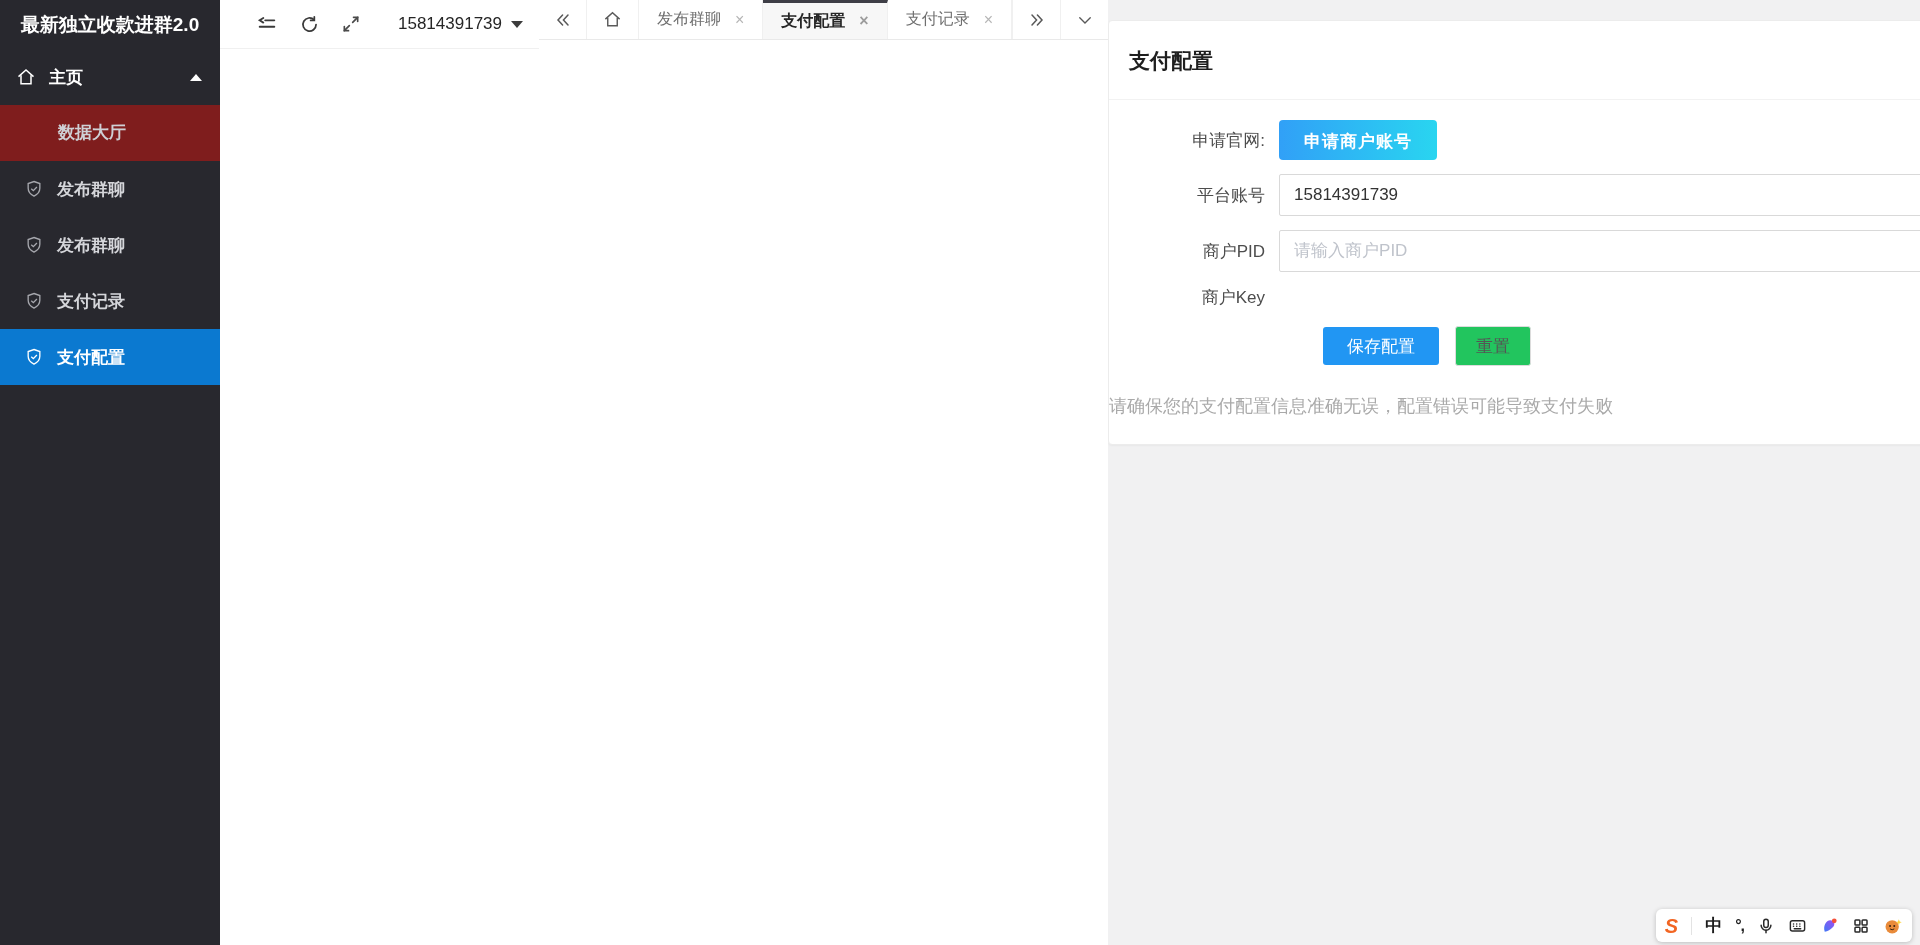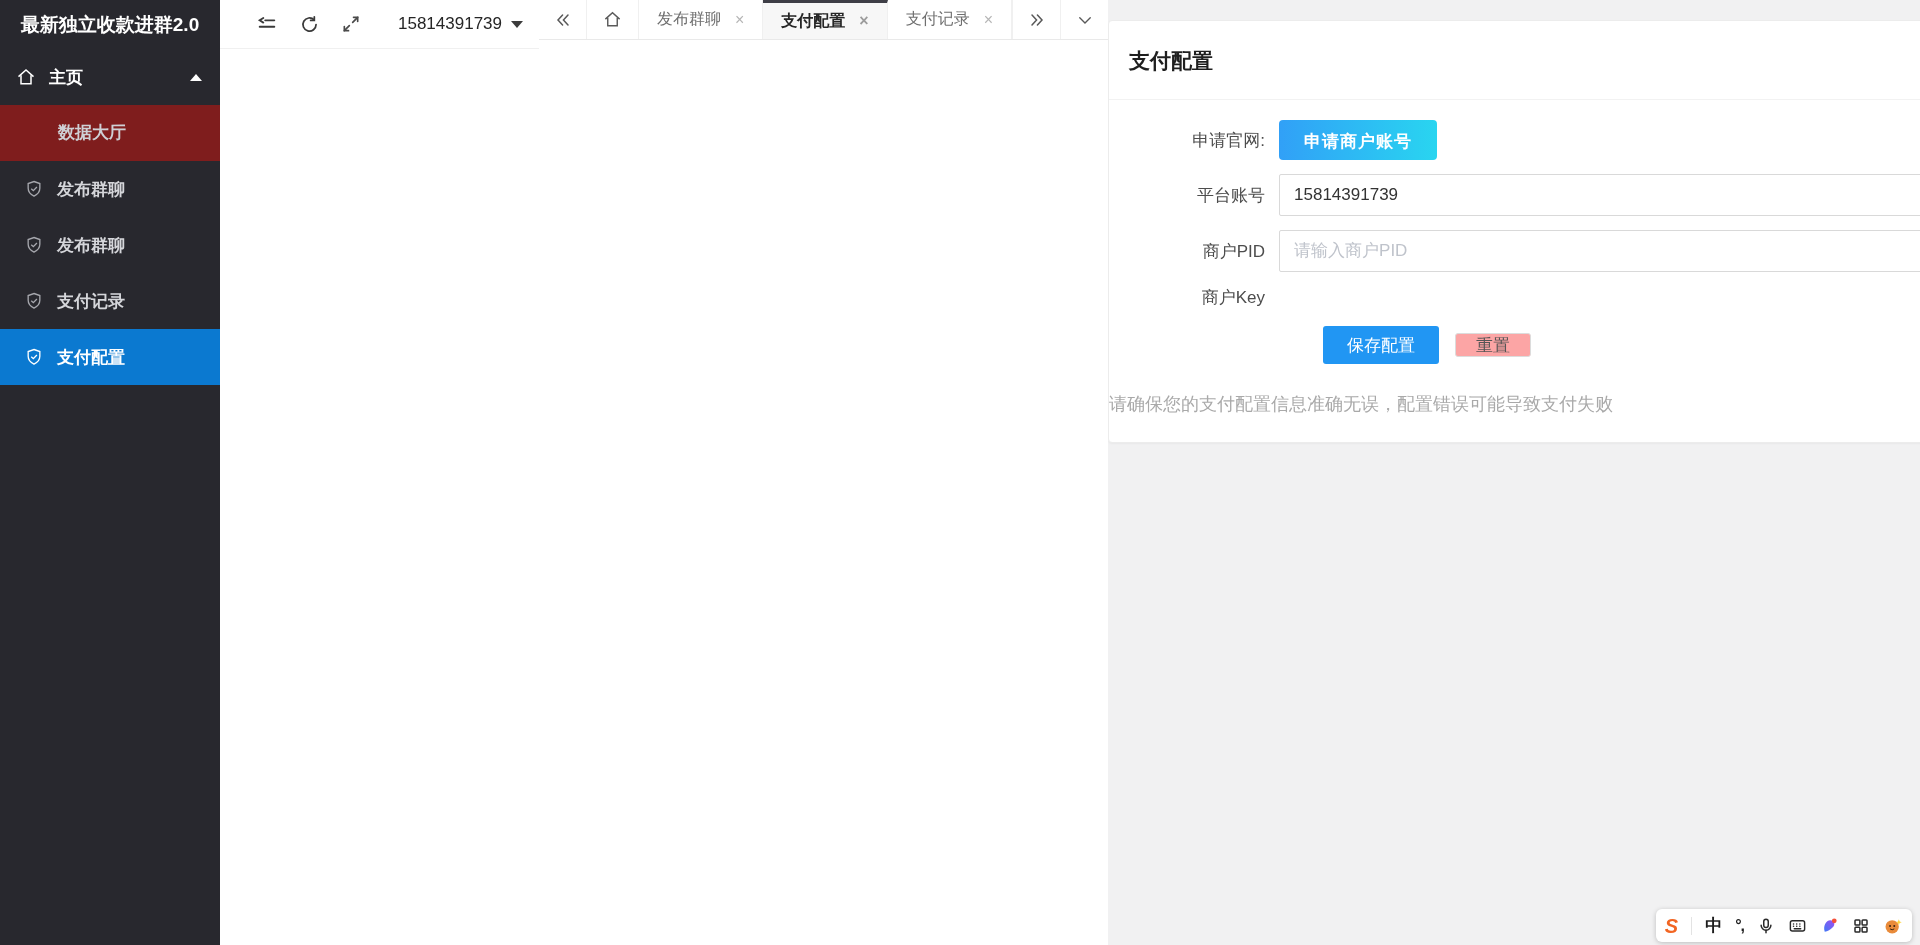--- a/index.html
+++ b/index.html
@@ -43,21 +43,21 @@
   .card { width:1004px; margin:20px auto 0; background:#fff; border:1px solid #ececec; border-radius:4px; box-shadow:0 1px 2px rgba(0,0,0,0.04); }
   .card-header { height:79px; line-height:79px; padding:0 20px; font-size:21px; font-weight:700; color:#1f1f1f; border-bottom:1px solid #f2f2f2; }
   .card-body { padding:20px 0 26px; }
   .frow { display:flex; align-items:center; margin-bottom:14px; }
   .flabel { width:170px; text-align:right; padding-right:14px; font-size:17px; color:#4d4d4d; flex:none; }
   .grad-btn { height:40px; padding:10px 25px; border:none; border-radius:4px; background:linear-gradient(90deg,#31a0f7,#29d5f0); color:#fff; font-size:17px; font-weight:700; cursor:pointer; letter-spacing:1px; }
   .fin { width:790px; height:42px; border:1px solid #d9d9d9; border-radius:2px; padding:0 14px; font-size:17px; color:#333; outline:none; font-family:"Liberation Sans", sans-serif; }
   .fin::placeholder { color:#bfc3cb; }
   .actions { margin-top:17px; margin-bottom:0;padding-left:44px; }
   .save-btn { height:38px; padding:0 24px; background:#2196f3; border:none; border-radius:3px; color:#fff; font-size:17px; cursor:pointer; }
-  .reset-btn { height:24px; padding:0 20px; margin-left:16px; background:#fca5a5; border:1px solid #dcdcdc; border-radius:3px; color:#555; font-size:17px; cursor:pointer; }
+  .reset-btn { height:40px; padding:0 20px; margin-left:16px; background:#22c55e; border:1px solid #dcdcdc; border-radius:3px; color:#555; font-size:17px; cursor:pointer; }
   .note { text-align:left; color:#a9a9a9; font-size:18px; margin-top:28px; }
 
   
   .tray { position:fixed; right:8px; bottom:3px; height:33px; background:#fff; border-radius:6px; box-shadow:0 1px 5px rgba(0,0,0,0.22); display:flex; align-items:center; padding:0 9px; gap:13px; z-index:50; }
   .tray .sogou { font-size:20px; font-weight:900; color:#f26522; font-style:italic; line-height:1; }
   .tray .tdiv { width:1px; height:18px; background:#e3e3e3; }
   .tray .zh { font-size:17px; font-weight:700; color:#1d1d1d; line-height:1; }
   .tray .punct { font-size:16px; font-weight:700; color:#1d1d1d; line-height:1; letter-spacing:-1px; }
   .tray svg { display:block; }
 </style>

